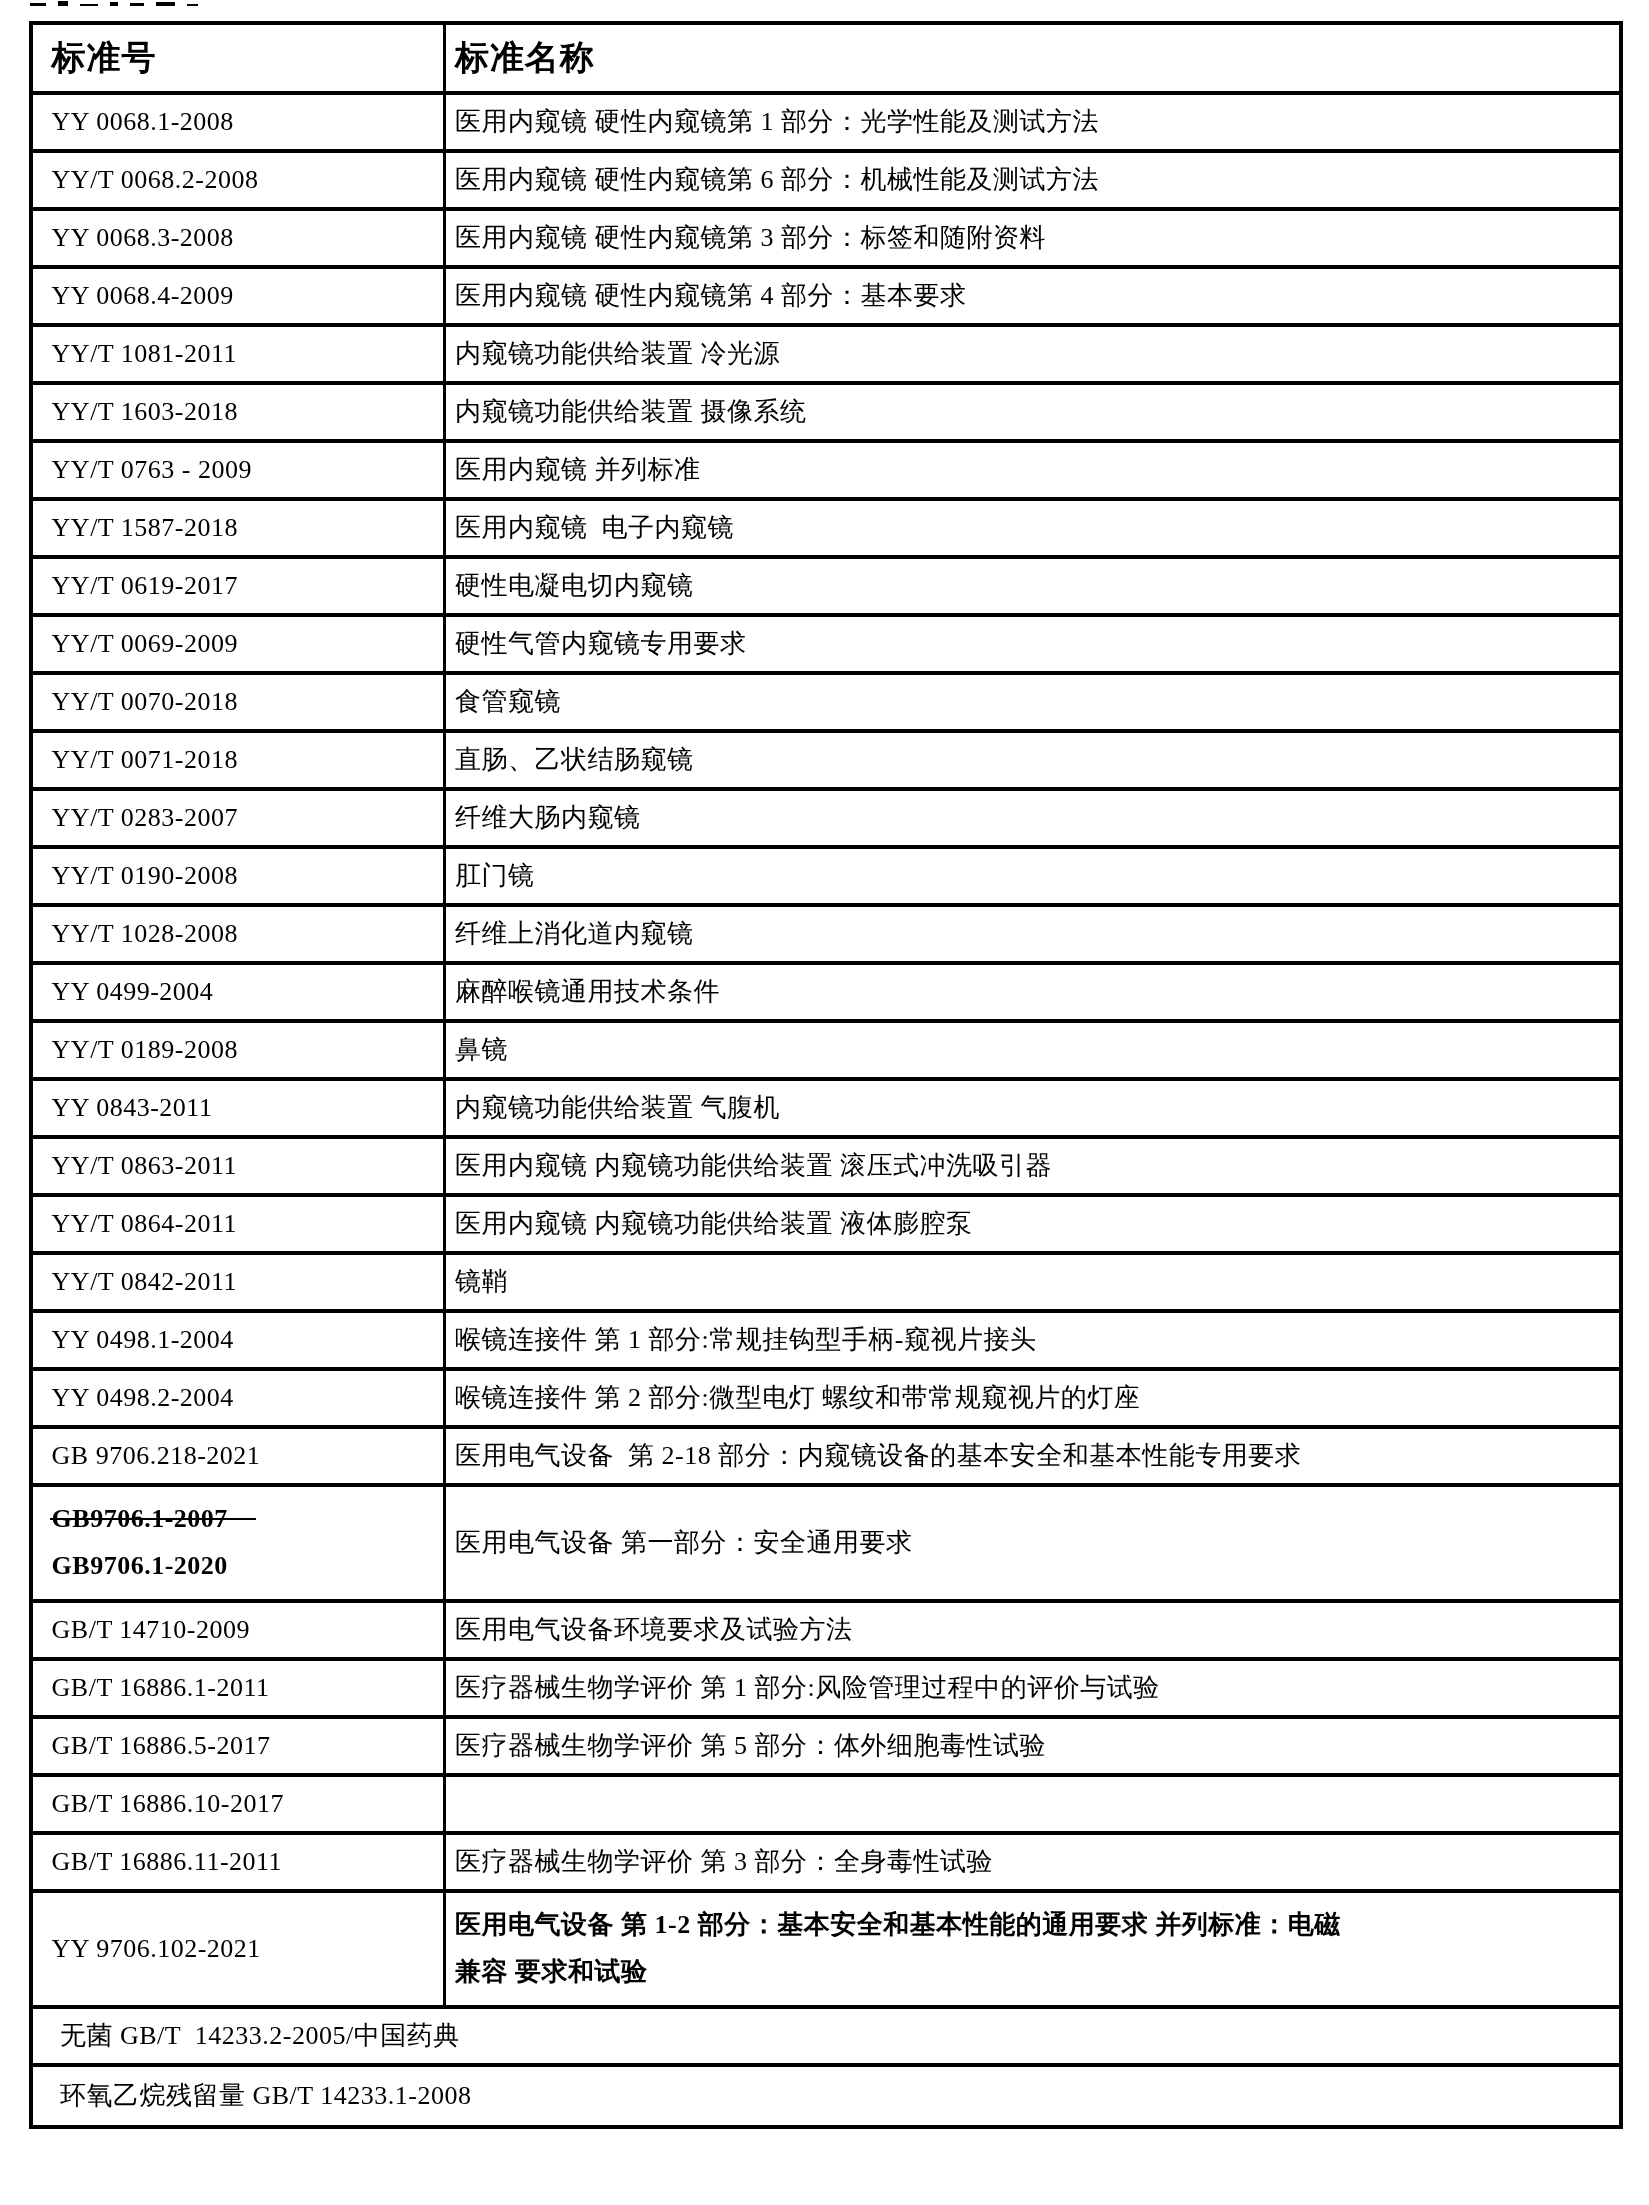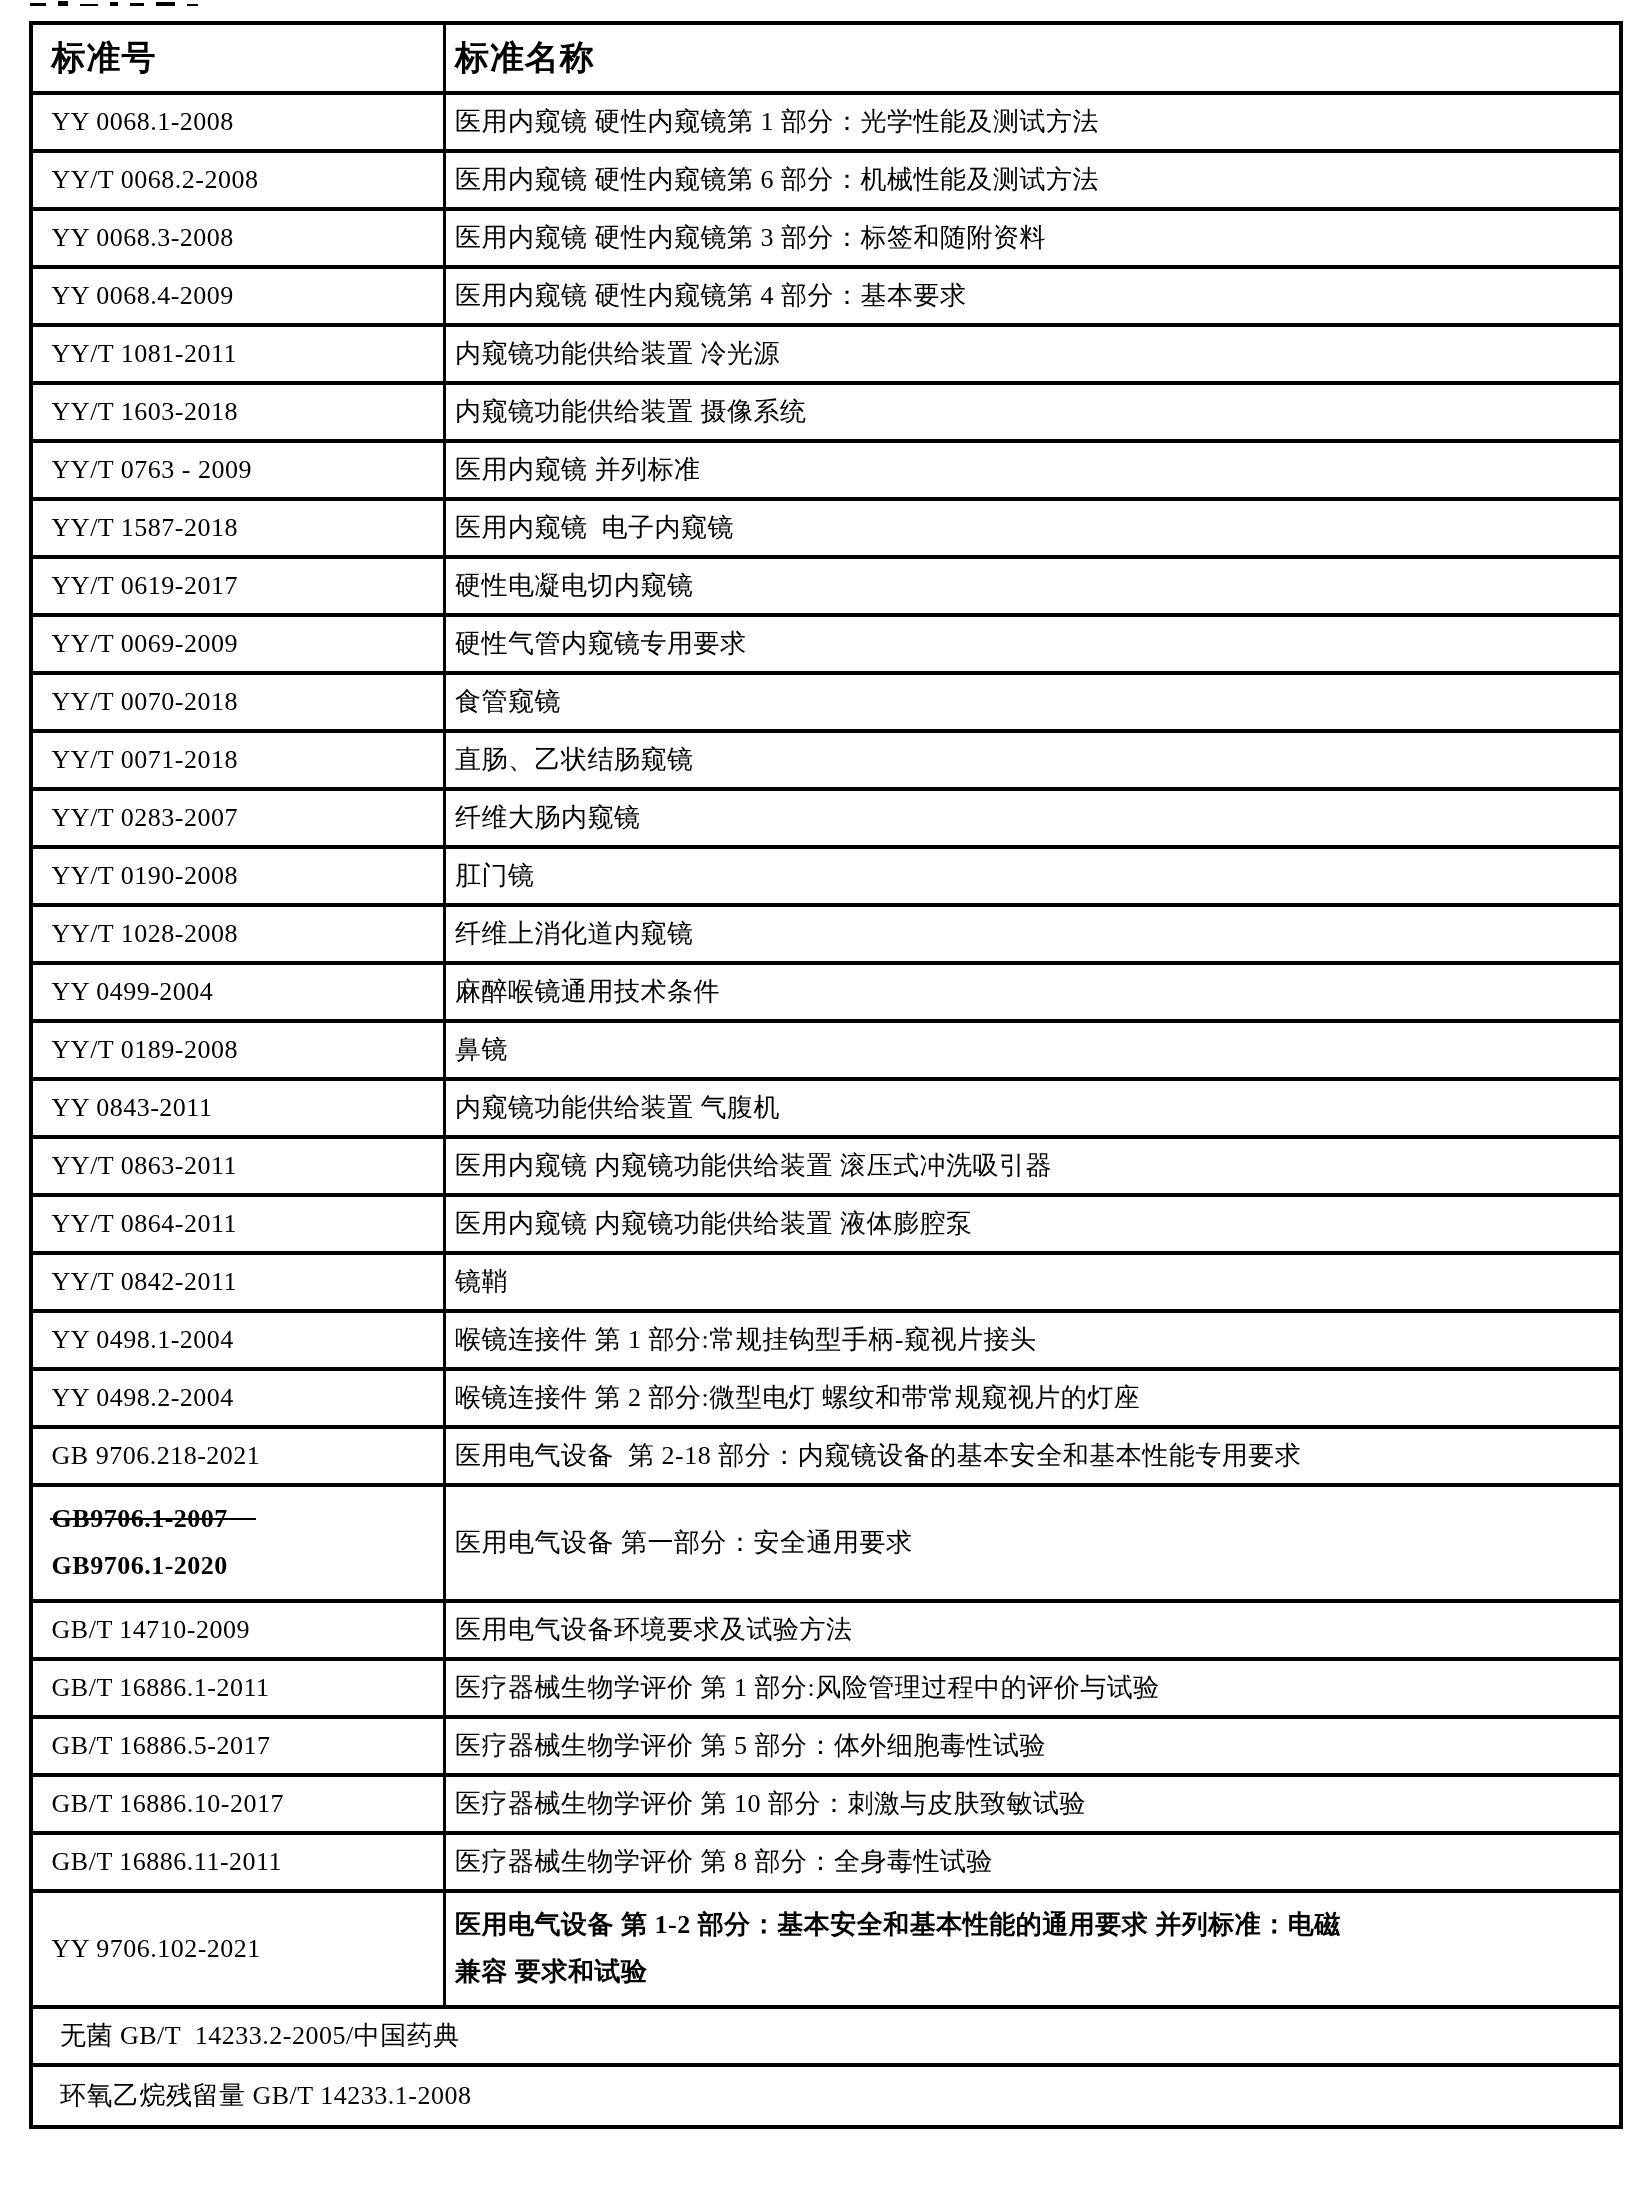--- a/index.html
+++ b/index.html
@@ -172,25 +172,24 @@
       <div class="row single">
         <div class="cell num"><span class="line">GB/T 16886.1-2011</span></div>
         <div class="cell name"><span class="line">医疗器械生物学评价 第 1 部分:风险管理过程中的评价与试验</span></div>
       </div>
       <div class="row single">
         <div class="cell num"><span class="line">GB/T 16886.5-2017</span></div>
         <div class="cell name"><span class="line">医疗器械生物学评价 第 5 部分：体外细胞毒性试验</span></div>
       </div>
       <div class="row single">
         <div class="cell num"><span class="line">GB/T 16886.10-2017</span></div>
-        <div class="cell name"><span class="line">医疗器械生物学评价 第 10 部分：刺激与皮肤致敏试验</span></div>
       </div>
       <div class="row single">
         <div class="cell num"><span class="line">GB/T 16886.11-2011</span></div>
-        <div class="cell name"><span class="line">医疗器械生物学评价 第 8 部分：全身毒性试验</span></div>
+        <div class="cell name"><span class="line">医疗器械生物学评价 第 3 部分：全身毒性试验</span></div>
       </div>
       <div class="row tall">
         <div class="cell num"><span class="line">YY 9706.102-2021</span></div>
         <div class="cell name multi"><span class="line">医用电气设备 第 1-2 部分：基本安全和基本性能的通用要求 并列标准：电磁</span><span class="line">兼容 要求和试验</span></div>
       </div>
       <div class="row single">
         <div class="cell full"><span class="line">无菌 GB/T  14233.2-2005/中国药典</span></div>
       </div>
       <div class="row single">
         <div class="cell full"><span class="line">环氧乙烷残留量 GB/T 14233.1-2008</span></div>

